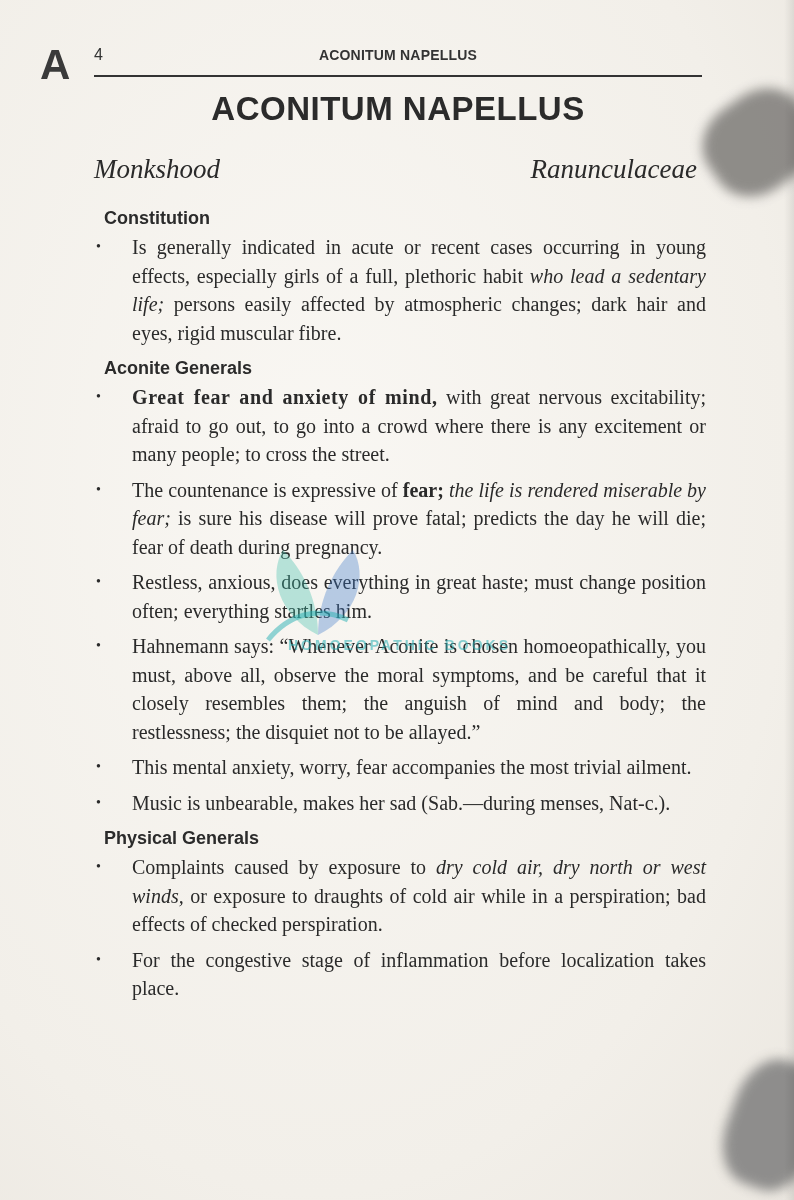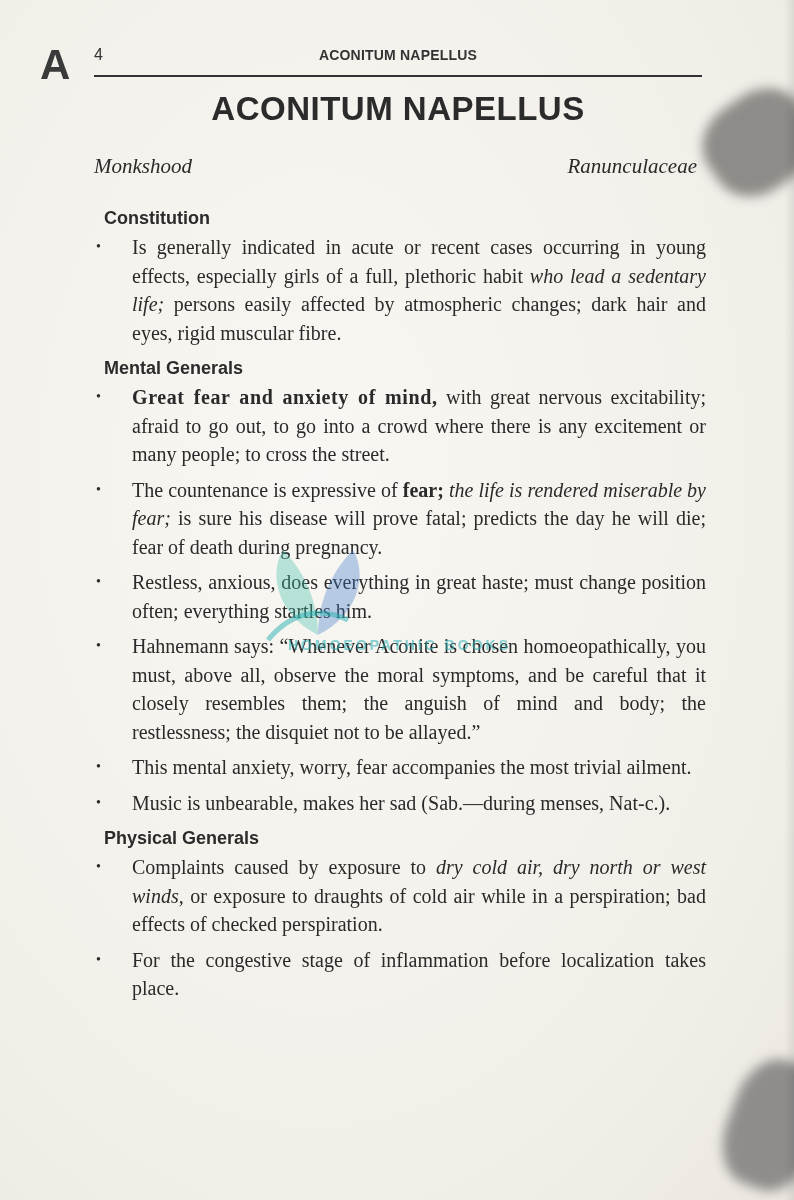--- a/index.html
+++ b/index.html
@@ -33,21 +33,21 @@
   }
   .head-rule { position: absolute; left: 94px; width: 608px; top: 75px; height: 2px; background: #333; }
 
   .title {
     position: absolute; left: 94px; width: 608px; top: 90px; text-align: center;
     font-family: "Liberation Sans", sans-serif; font-weight: bold; font-size: 33px;
     color: #2b2b2b; letter-spacing: .5px;
   }
   .common-name, .family-name {
     position: absolute; top: 154px;
-    font-family: "Liberation Serif", serif; font-style: italic; font-size: 21px; color: #2a2a2a;
+    font-family: "Liberation Serif", serif; font-style: italic; font-size: 27px; color: #2a2a2a;
   }
   .common-name { left: 94px; }
   .family-name { right: 97px; }
 
   .content {
     position: absolute; left: 94px; width: 612px; top: 205px;
     font-family: "Liberation Serif", serif; font-size: 20px; line-height: 28.5px;
   }
   .section { margin-bottom: 8px; }
   .section-heading {
@@ -95,21 +95,21 @@
 
   <div class="section">
     <div class="section-heading">Constitution</div>
     <div class="item">
       <span class="bullet">•</span>
       <span>Is generally indicated in acute or recent cases occurring in young effects, especially girls of a full, plethoric habit </span><span class="i">who lead a sedentary life;</span><span> persons easily affected by atmospheric changes; dark hair and eyes, rigid muscular fibre.</span>
     </div>
   </div>
 
   <div class="section">
-    <div class="section-heading">Mental Generals</div>
+    <div class="section-heading">Aconite Generals</div>
     <div class="item">
       <span class="bullet">•</span>
       <span class="b spaced">Great fear and anxiety of mind,</span><span> with great nervous excitability; afraid to go out, to go into a crowd where there is any excitement or many people; to cross the street.</span>
     </div>
     <div class="item">
       <span class="bullet">•</span>
       <span>The countenance is expressive of </span><span class="b">fear;</span><span class="i"> the life is rendered miserable by fear;</span><span> is sure his disease will prove fatal; predicts the day he will die; fear of death during pregnancy.</span>
     </div>
     <div class="item">
       <span class="bullet">•</span>

